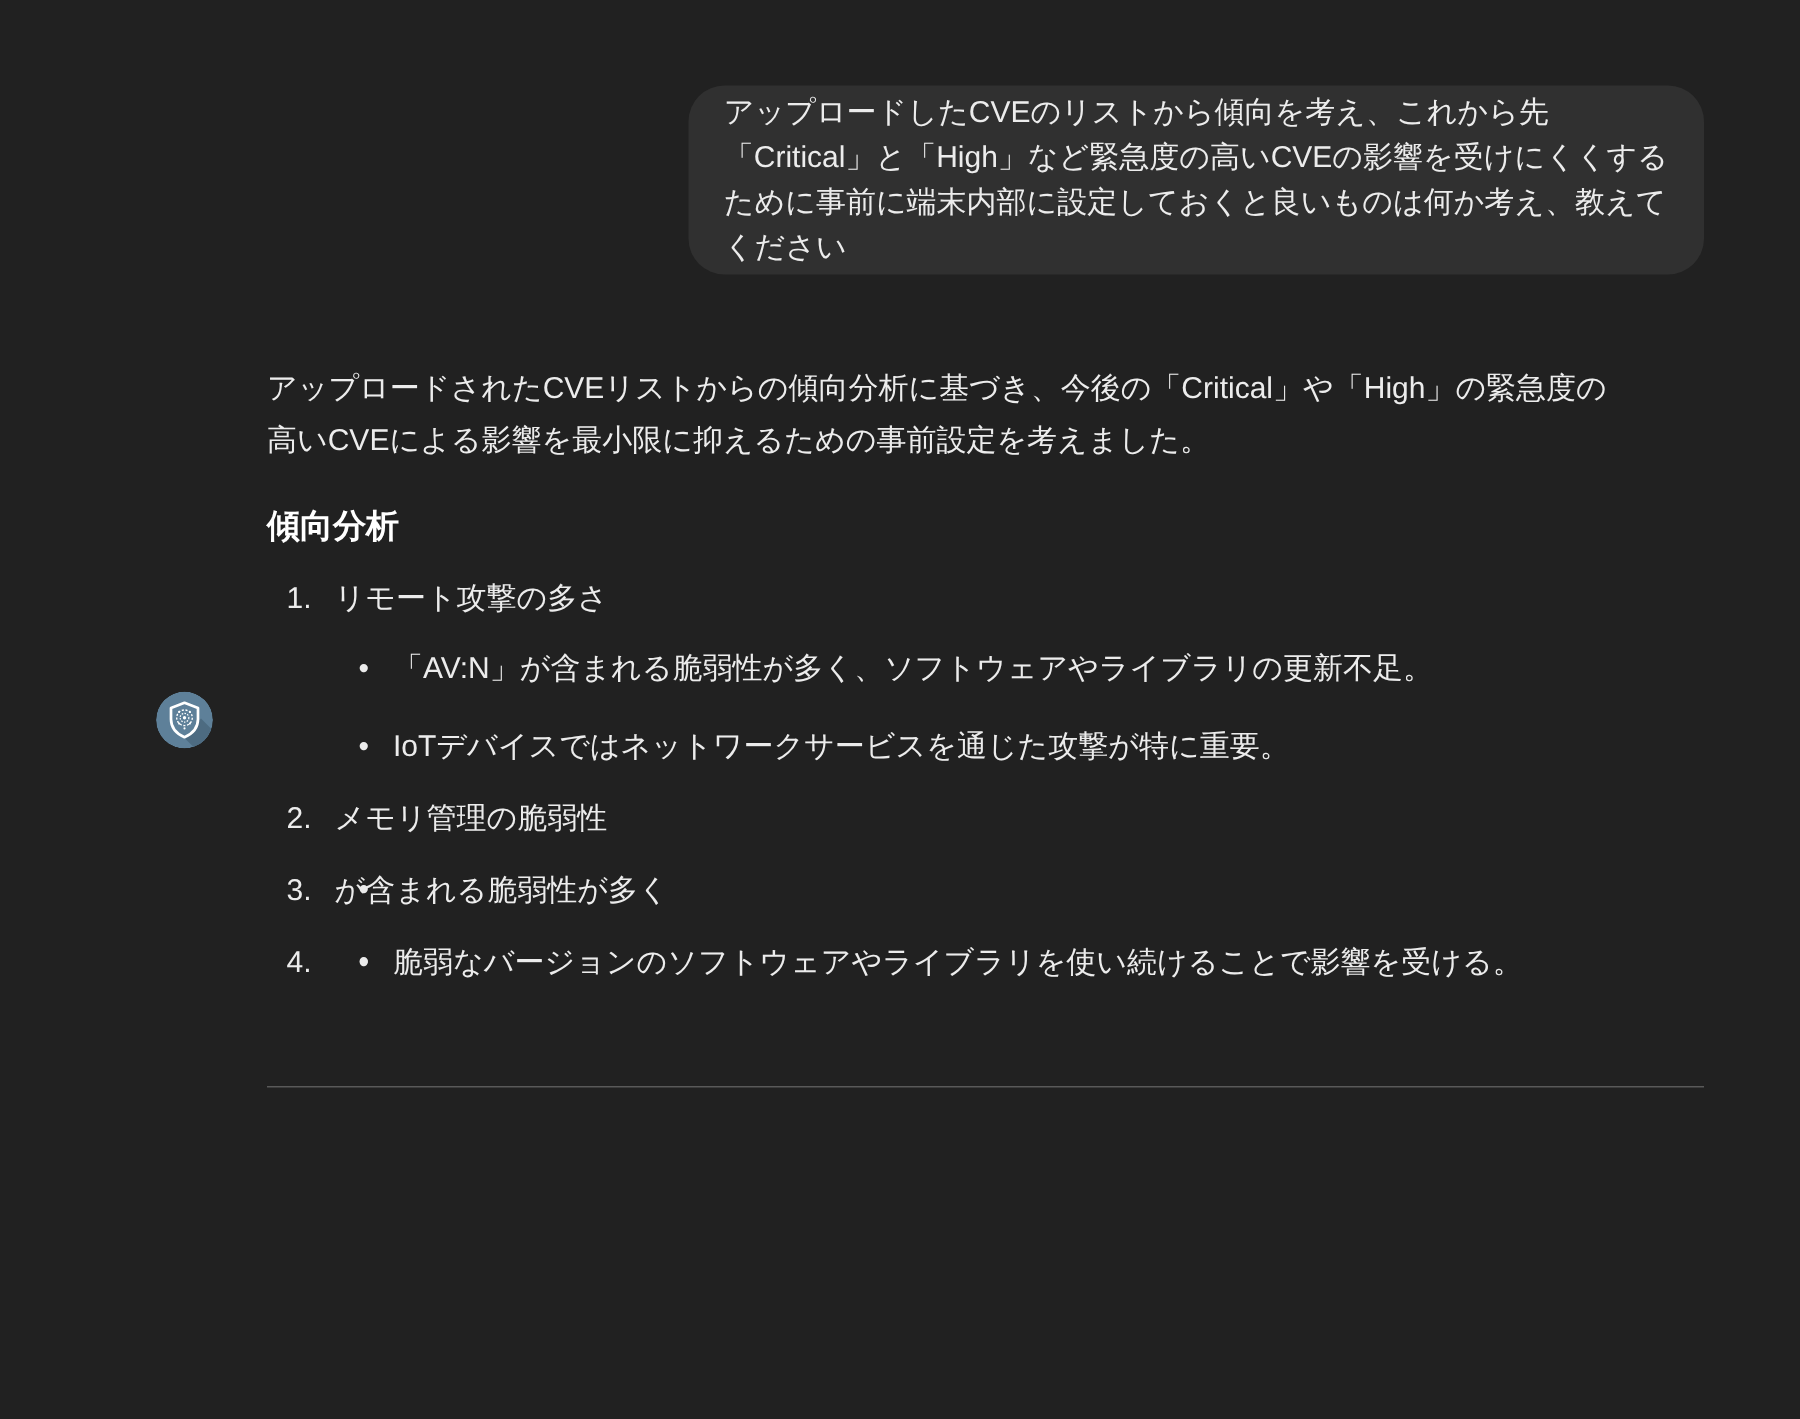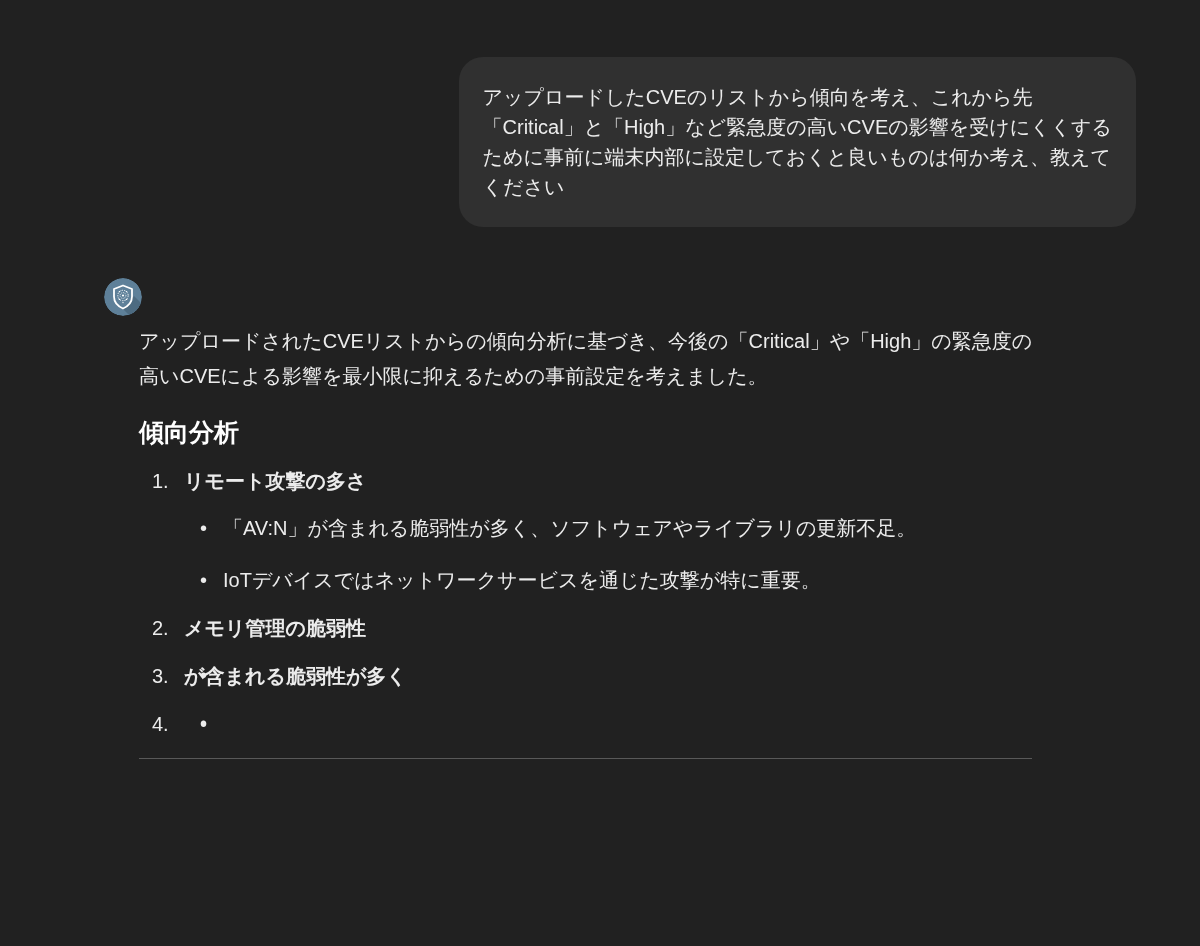--- a/index.html
+++ b/index.html
@@ -21,33 +21,32 @@
   }
   
   .user-row {
     display: flex;
     justify-content: flex-end;
   }
   .user-bubble {
     background: #303030;
     color: #ececec;
     border-radius: 24px;
-    padding: 25px 24px;
+    padding: 3px 24px;
     font-size: 20px;
     line-height: 30px;
     white-space: pre-wrap;
     max-width: 760px;
     box-sizing: border-box;
   }
   
   .assistant-row {
     display: flex;
     margin-top: 51px;
-    align-items: flex-start;
-    flex-direction: column;
+    align-items: center;
   }
   .avatar {
     width: 38px;
     height: 38px;
     flex: none;
     border-radius: 50%;
     overflow: hidden;
     margin-left: 1px;
   }
   .assistant-content {
@@ -55,21 +54,21 @@
     margin-left: 36px;
     margin-top: 8px;
     font-size: 20px;
     line-height: 35px;
   }
   .intro {
     margin: 0;
     white-space: pre-wrap;
   }
   .section-heading {
-    font-size: 25px;
+    font-size: 22px;
     line-height: 31px;
     font-weight: 700;
     margin: 23px 0 0 0;
     color: #ffffff;
   }
   ol.analysis {
     list-style: none;
     margin: 16px 0 0 0;
     padding: 0 0 0 45px;
   }
@@ -78,21 +77,21 @@
     margin-top: 13px;
   }
   ol.analysis .num {
     position: absolute;
     left: -32px;
     top: 0;
     font-weight: 400;
   }
   .item-title {
     margin: 0;
-    font-weight: 700;
+    font-weight: 400;
   }
   ul.bullets {
     list-style: none;
     margin: 12px 0 0 0;
     padding: 0 0 0 39px;
   }
   ul.bullets > li {
     position: relative;
   }
   ul.bullets > li + li {
@@ -188,20 +187,21 @@
               <span class="dot">•</span>
             </li>
           </ul>
         </li>
 
         <li>
           <span class="num">4.</span>
           <ul class="bullets">
             <li>
               <span class="dot">•</span>
+              <span>脆弱なバージョンのソフトウェアやライブラリを使い続けることで影響を受ける。</span>
             </li>
           </ul>
         </li>
 
       </ol>
 
       <hr class="divider">
 
     </div>
   </div>

